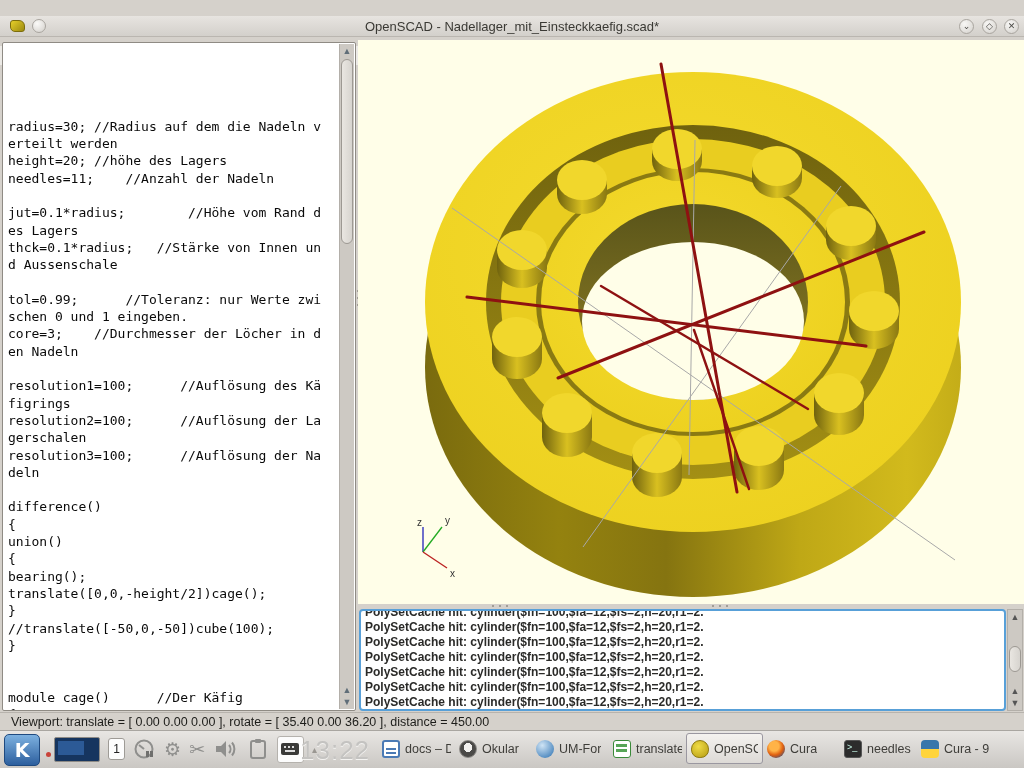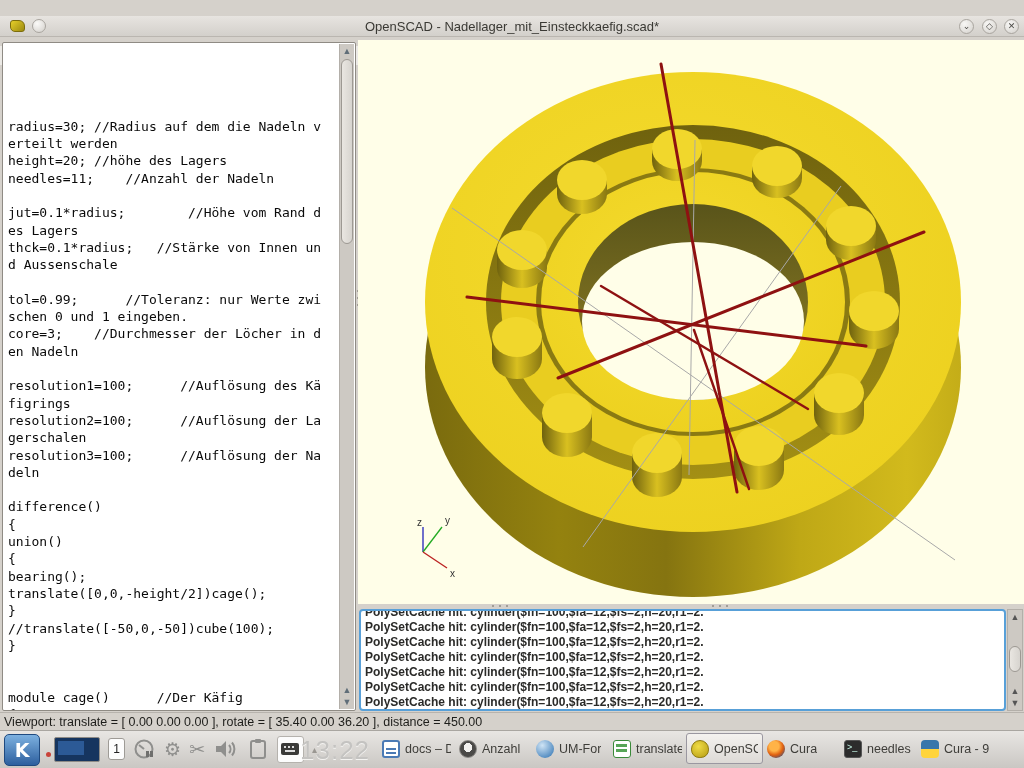--- a/index.html
+++ b/index.html
@@ -107,21 +107,21 @@
   .console-scroll .arr {
     position:absolute; left:0; width:14px; height:12px; text-align:center;
     font-size:9px; color:#555; line-height:12px;
   }
   .console-scroll .vs-thumb { top:36px; height:26px; }
 
   
   .statusbar {
     position:absolute; left:0; top:712px; width:1024px; height:18px;
     background:#d5d1cb; border-top:1px solid #b7b3ad;
-    font-size:12.5px; color:#1d1d1a; padding:2px 0 0 4px;
+    font-size:12.5px; color:#1d1d1a; padding:2px 0 0 11px;
   }
 
   
   .taskbar {
     position:absolute; left:0; top:730px; width:1024px; height:38px;
     background:linear-gradient(#e8e6e3,#cac7c3);
     border-top:1px solid #a9a6a1;
   }
   .kmenu {
     position:absolute; left:4px; top:3px; width:36px; height:32px; border-radius:5px;
@@ -407,21 +407,21 @@
 
 <div class="clock">13:22</div>
 
 <div class="tasks">
   <div class="task">
       <span class="ticon ticon-docs"></span>
       <span class="label">docs – D</span>
     </div>
   <div class="task">
       <span class="ticon ticon-okular"></span>
-      <span class="label">Anzahl</span>
+      <span class="label">Okular</span>
     </div>
   <div class="task">
       <span class="ticon ticon-globe"></span>
       <span class="label">UM-For</span>
     </div>
   <div class="task">
       <span class="ticon ticon-calc"></span>
       <span class="label">translate</span>
     </div>
   <div class="task active">

